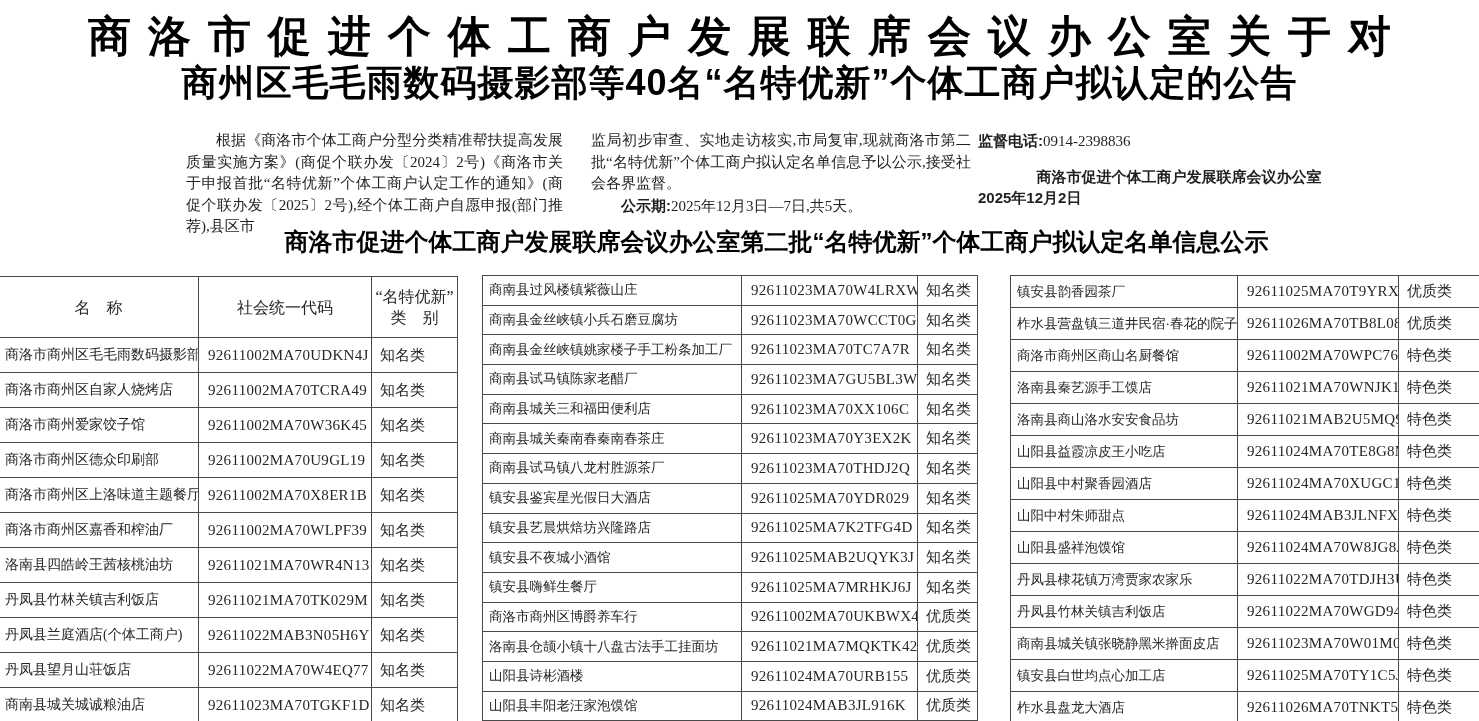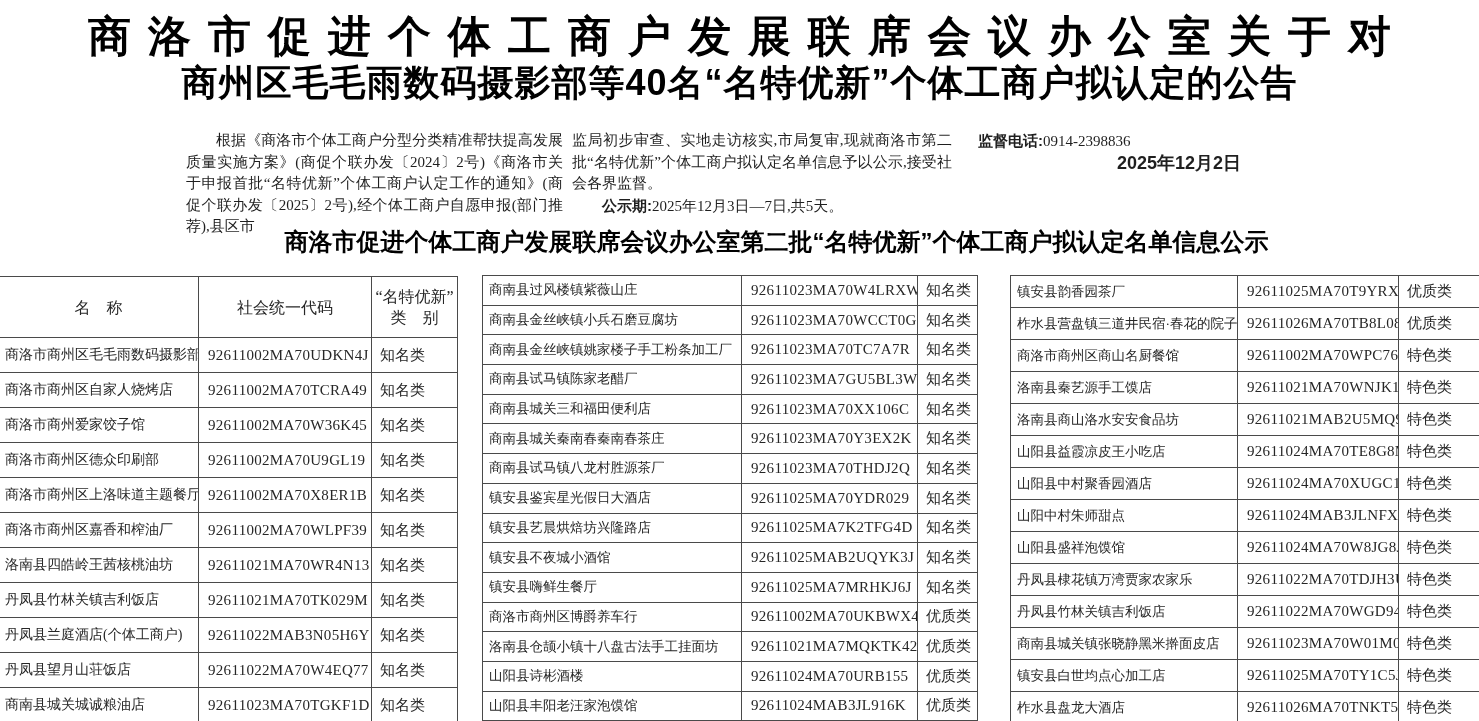--- a/index.html
+++ b/index.html
@@ -15,31 +15,31 @@
     font-family:"Liberation Sans","DejaVu Sans",sans-serif;font-weight:900;white-space:nowrap;
   }
   .title-l1{top:8px;font-size:43px;letter-spacing:17px;text-indent:17px;}
   .title-l2{top:59px;font-size:36px;letter-spacing:1px;}
 
   
   .intro{position:absolute;top:130px;left:0;width:100%;font-size:15px;line-height:21.5px;}
   .intro p{margin:0;}
   .icol{position:absolute;top:0;text-align:justify;}
   .icol1{left:186px;width:377px;}
-  .icol2{left:572px;width:380px;}
+  .icol2{left:591px;width:380px;}
   .icol3{left:978px;width:402px;text-align:left;}
   .indent{text-indent:2em;}
   .blabel{font-family:"Liberation Sans","DejaVu Sans",sans-serif;font-weight:bold;}
   .signer{
     text-align:center;font-family:"Liberation Sans","DejaVu Sans",sans-serif;
     font-weight:bold;font-size:15px;margin-top:13px !important;line-height:21px;
   }
   .sign-date{
-    text-align:center;font-family:"Liberation Sans","DejaVu Sans",sans-serif;
-    font-weight:bold;font-size:18px;line-height:21px;
+    text-align:left;font-family:"Liberation Sans","DejaVu Sans",sans-serif;
+    font-weight:bold;font-size:15px;line-height:21px;
   }
 
   
   .subtitle{
     position:absolute;top:226px;left:0;width:100%;text-align:center;margin:0;color:#000;
     font-family:"Liberation Sans","DejaVu Sans",sans-serif;font-weight:bold;font-size:24px;padding-left:37px;
   }
 
   
   table.t{
@@ -78,20 +78,21 @@
   <div class="intro">
     <div class="icol icol1">
       <p class="indent">根据《商洛市个体工商户分型分类精准帮扶提高发展质量实施方案》(商促个联办发〔2024〕2号)《商洛市关于申报首批“名特优新”个体工商户认定工作的通知》(商促个联办发〔2025〕2号),经个体工商户自愿申报(部门推荐),县区市</p>
     </div>
     <div class="icol icol2">
       <p>监局初步审查、实地走访核实,市局复审,现就商洛市第二批“名特优新”个体工商户拟认定名单信息予以公示,接受社会各界监督。</p>
       <p class="indent"><span class="blabel">公示期:</span><span>2025年12月3日—7日,共5天。</span></p>
     </div>
     <div class="icol icol3">
       <p><span class="blabel">监督电话:</span><span>0914-2398836</span></p>
+      <p class="signer">商洛市促进个体工商户发展联席会议办公室</p>
       <p class="sign-date">2025年12月2日</p>
     </div>
   </div>
 
   <h2 class="subtitle">商洛市促进个体工商户发展联席会议办公室第二批“名特优新”个体工商户拟认定名单信息公示</h2>
 
   <table class="t t1">
     <colgroup>
         <col style="width:200px">
         <col style="width:173px">

